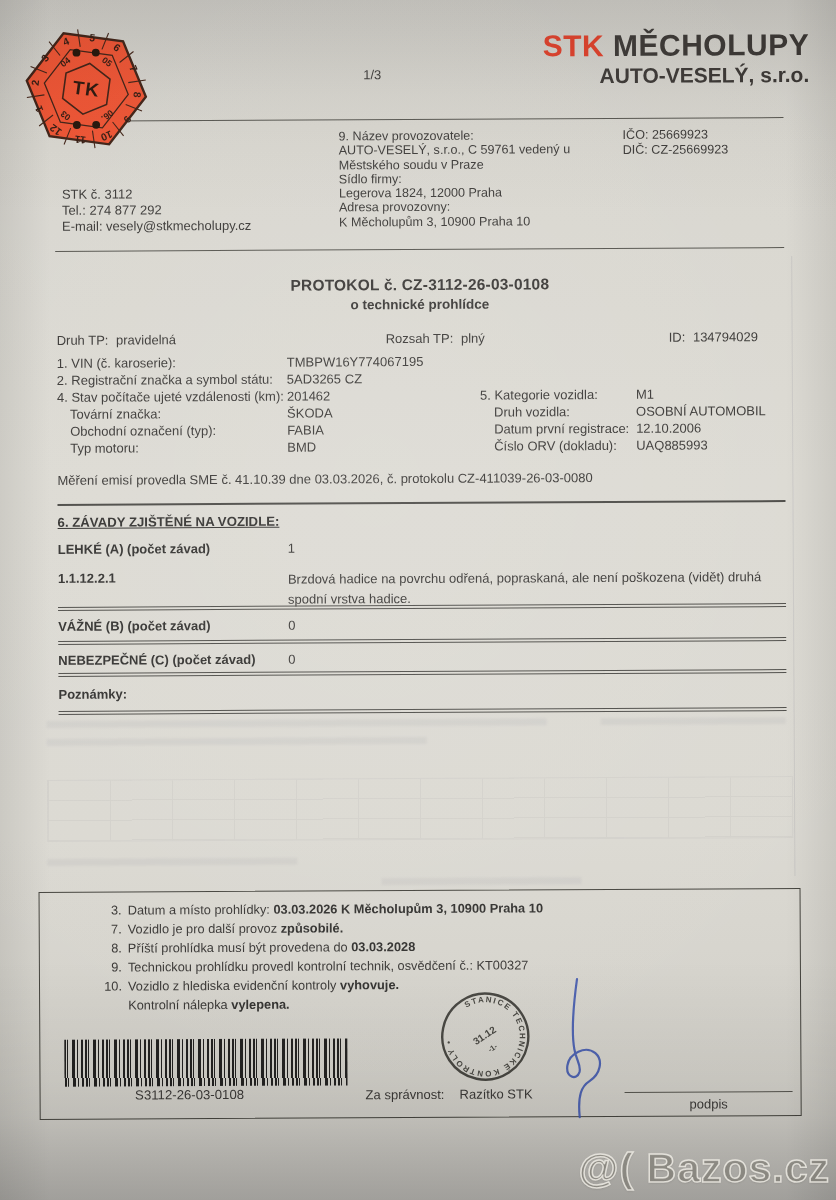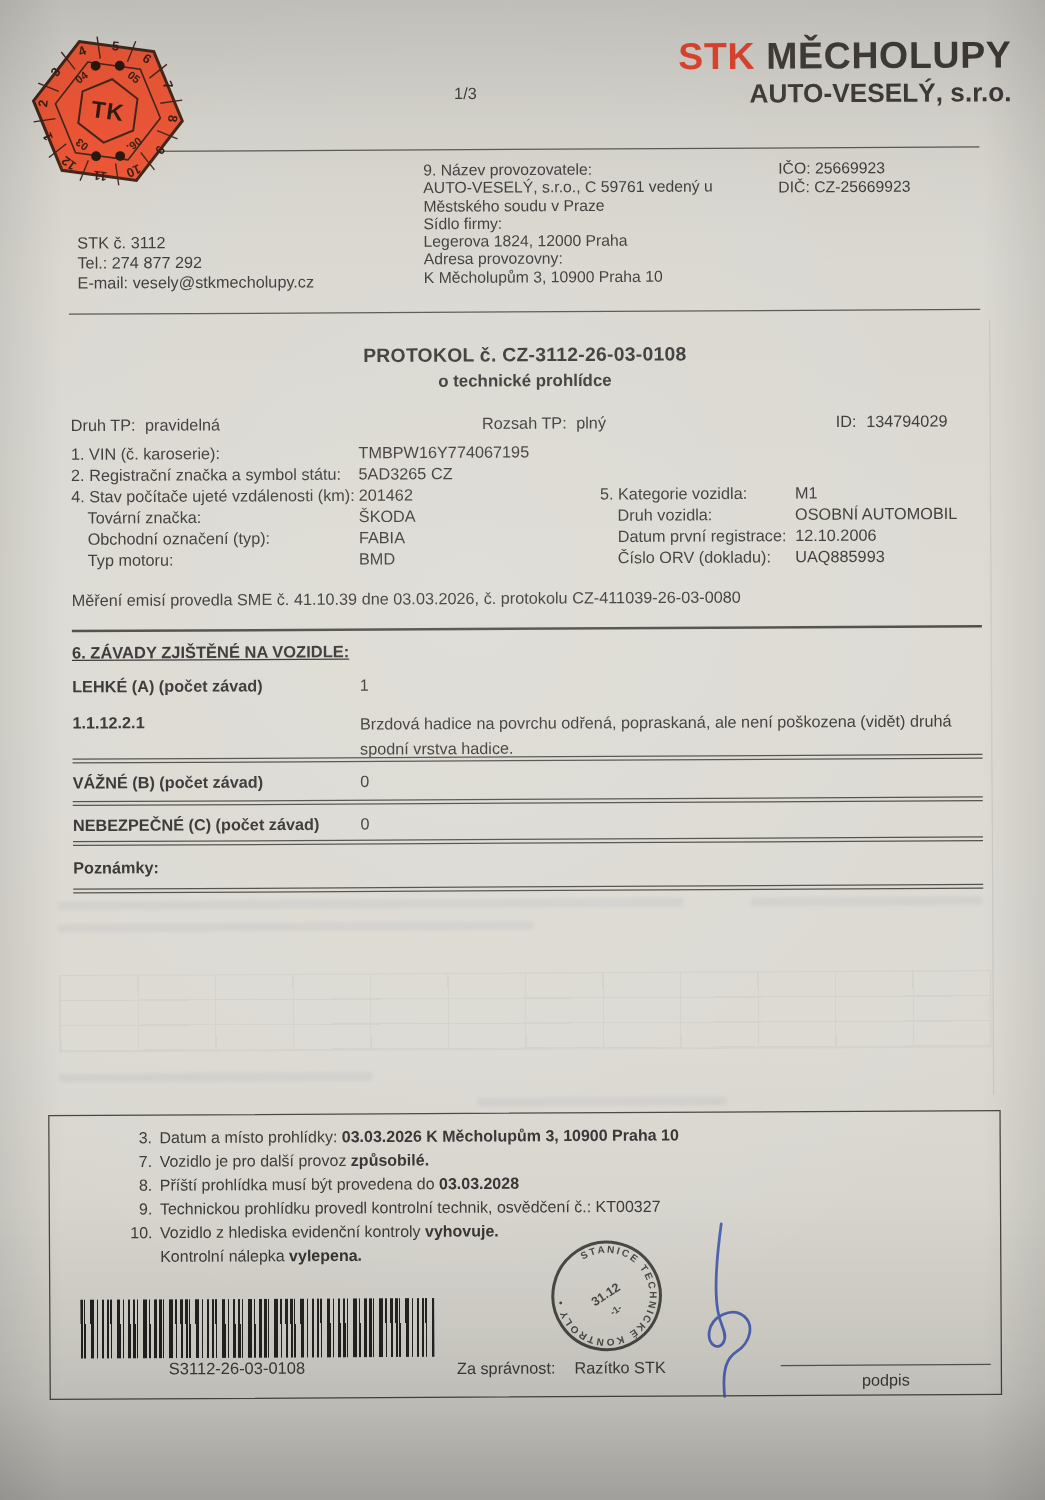--- a/index.html
+++ b/index.html
@@ -285,13 +285,14 @@
       </svg>
     </div>
 
     <div class="rule" style="left:622px;top:1093px;width:168px;border-top-width:1.2px;"></div>
     <div class="abs" style="left:622px;top:1098px;width:168px;text-align:center;">podpis</div>
 
   </div>
 
   <div class="shade"></div>
 
+  <div class="watermark">@( Bazos.cz</div>
 </div>
 
 </body></html>

